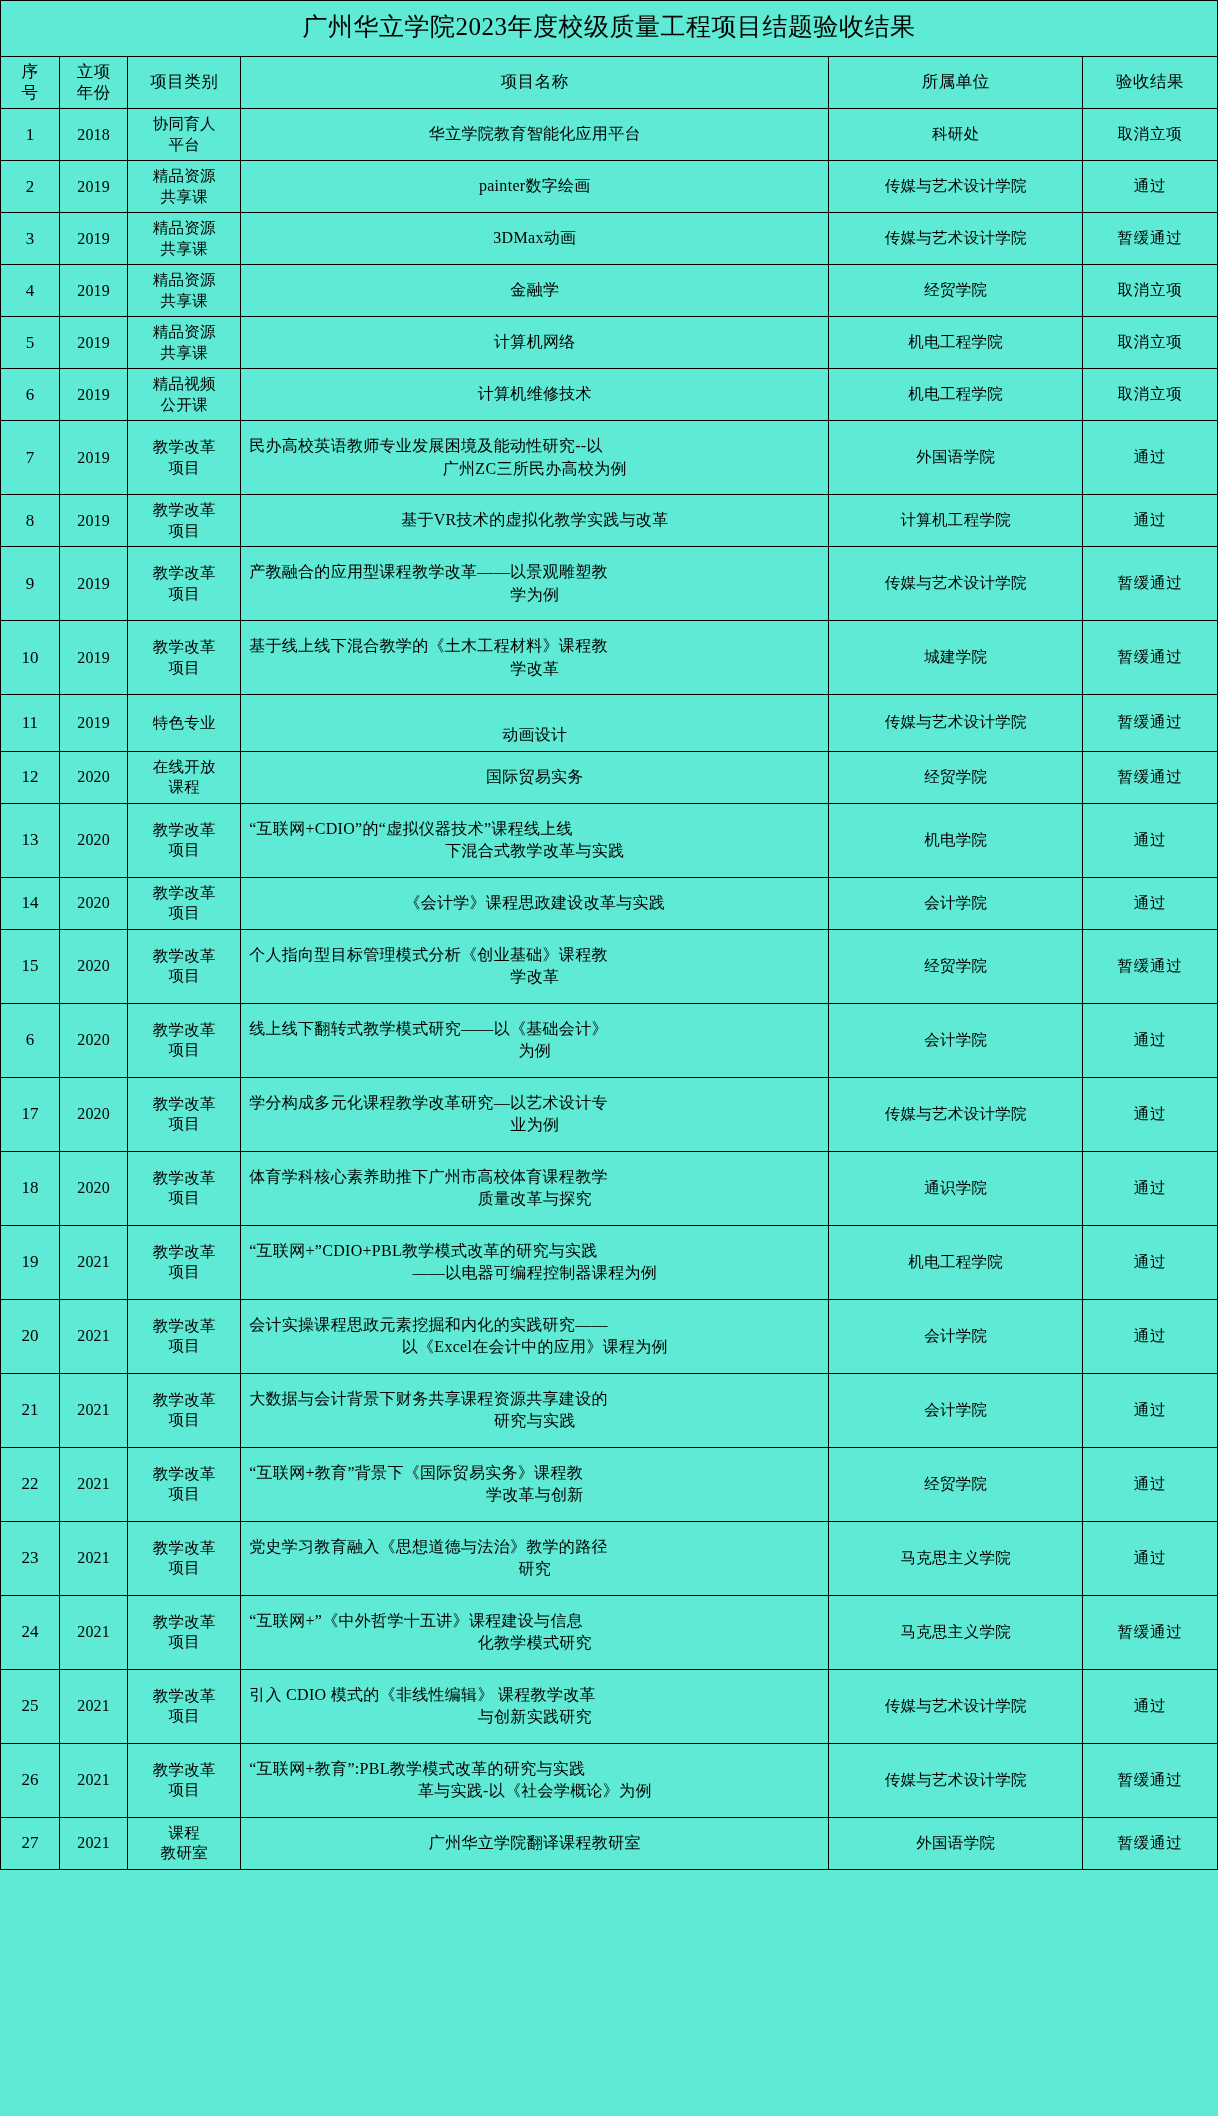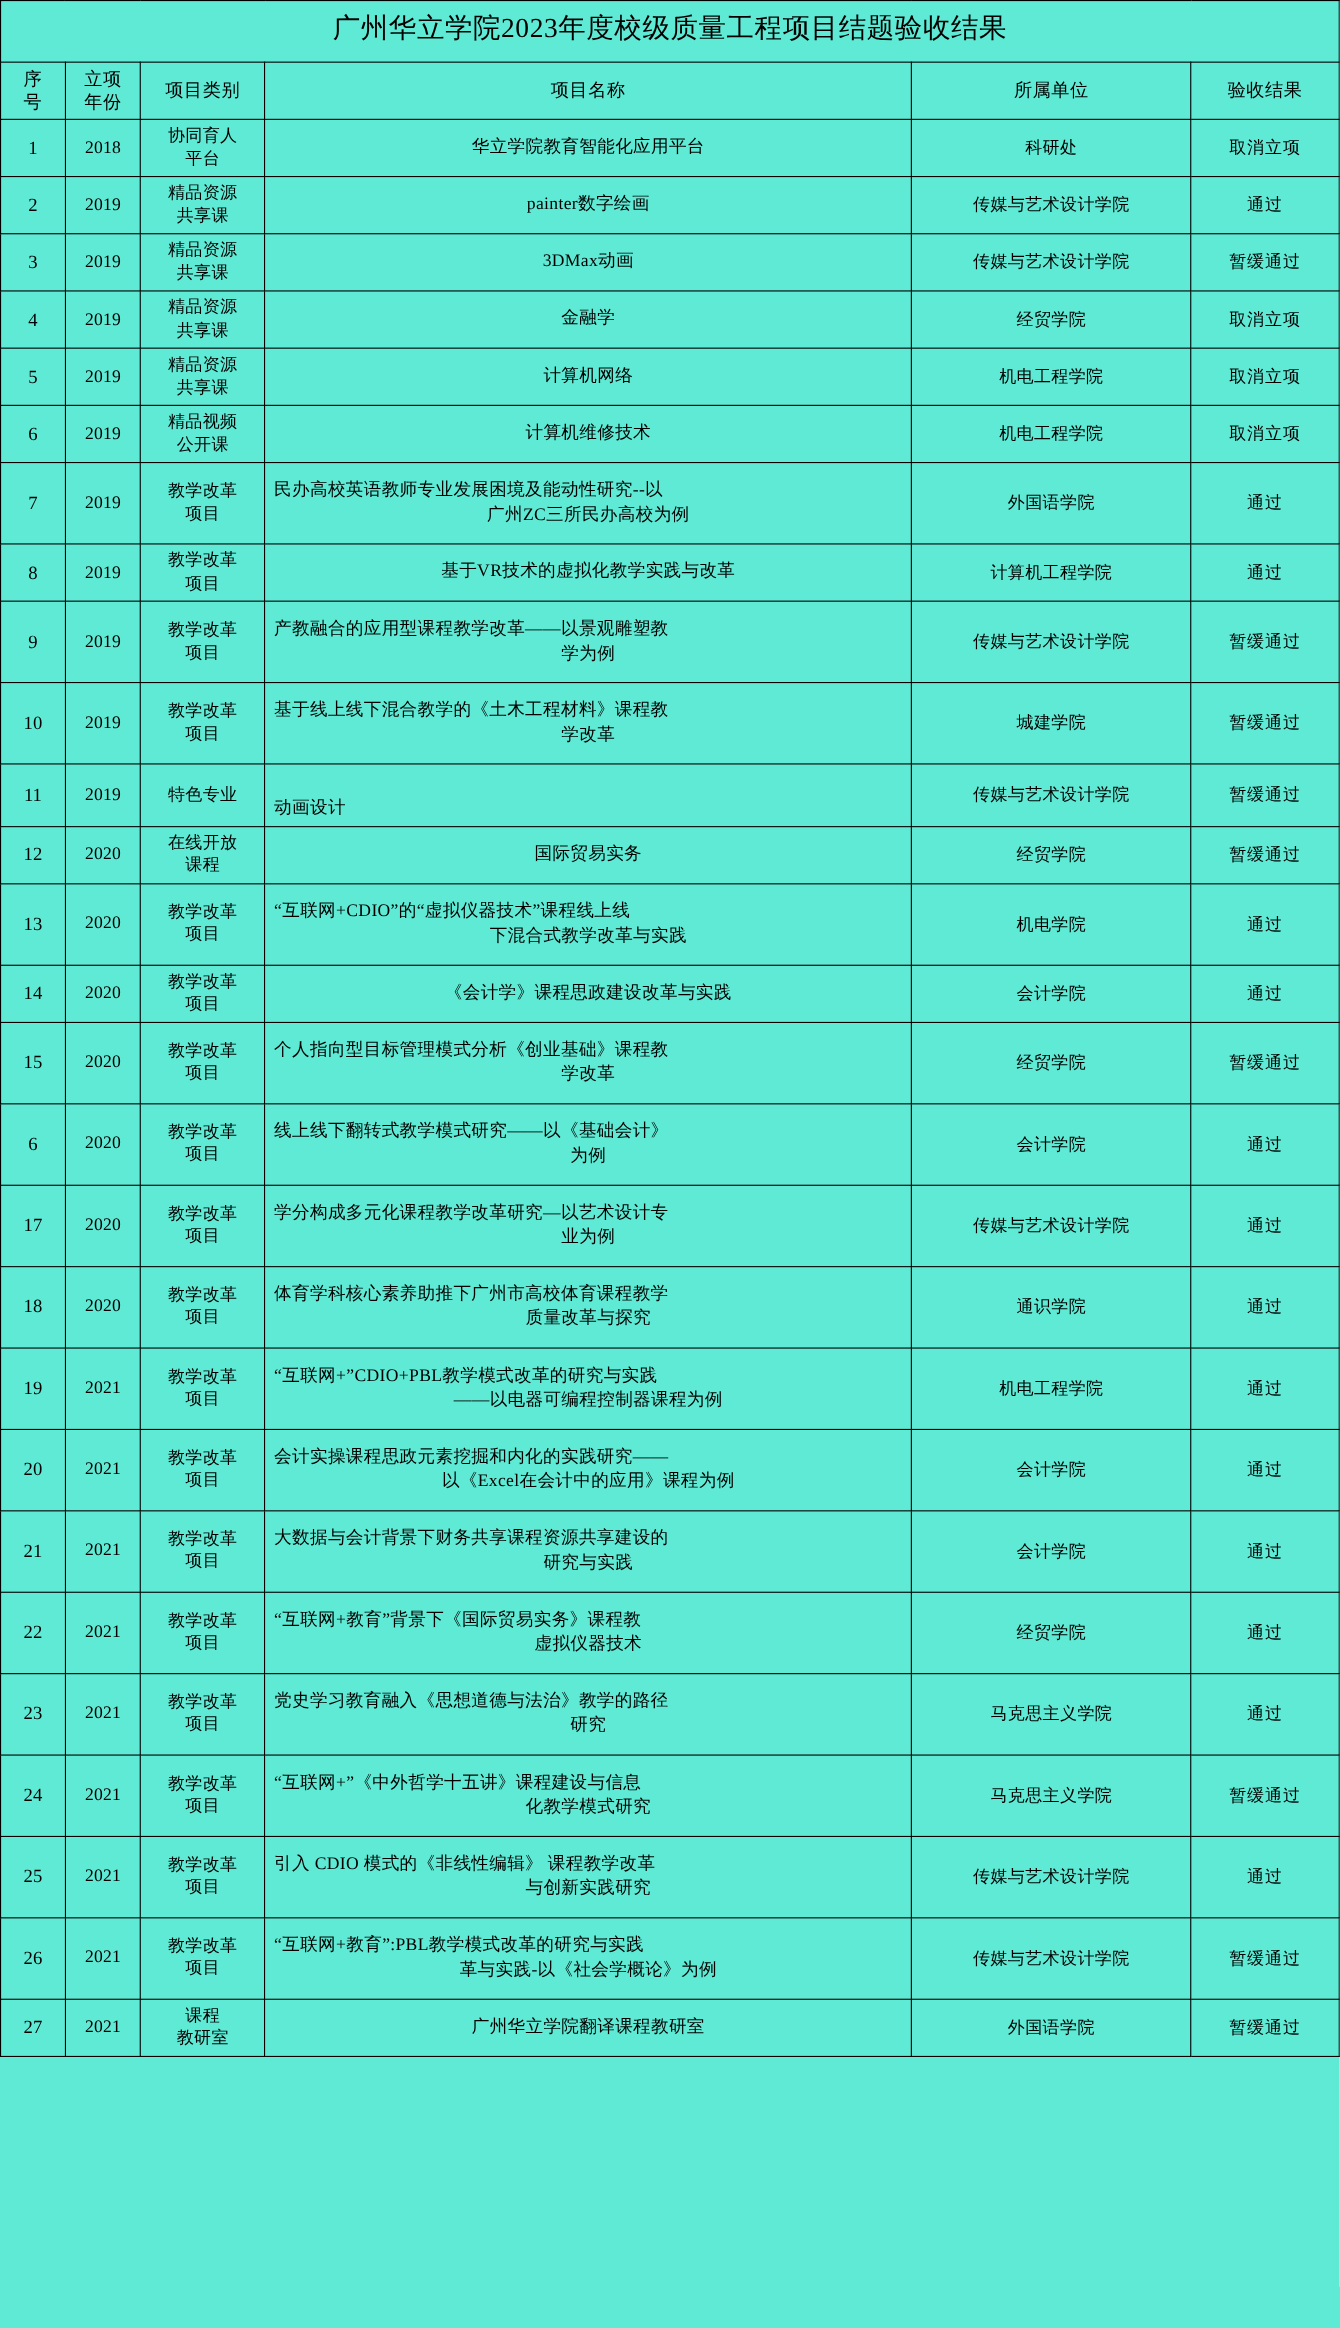--- a/index.html
+++ b/index.html
@@ -267,21 +267,21 @@
           <td class="c-unit">城建学院</td>
           <td class="c-res">暂缓通过</td>
         </tr>
         <tr class="data-row">
           <td class="c-no">11</td>
           <td class="c-year">2019</td>
           <td class="c-cat">
             <span class="nm">特色专业</span>
           </td>
           <td class="c-name">
-            <span class="nm" style="text-align: left; margin-top: 25px;">动画设计</span>
+            <span class="nm" style="text-align: center; margin-top: 25px;">动画设计</span>
           </td>
           <td class="c-unit">传媒与艺术设计学院</td>
           <td class="c-res">暂缓通过</td>
         </tr>
         <tr class="data-row">
           <td class="c-no">12</td>
           <td class="c-year">2020</td>
           <td class="c-cat">
             <span class="nm">在线开放</span>
             <span class="nm">课程</span>
@@ -419,21 +419,21 @@
         </tr>
         <tr class="data-row tall">
           <td class="c-no">22</td>
           <td class="c-year">2021</td>
           <td class="c-cat">
             <span class="nm">教学改革</span>
             <span class="nm">项目</span>
           </td>
           <td class="c-name">
             <span class="nm" style="text-align: left;">“互联网+教育”背景下《国际贸易实务》课程教</span>
-            <span class="nm" style="text-align: center;">虚拟仪器技术</span>
+            <span class="nm" style="text-align: center;">学改革与创新</span>
           </td>
           <td class="c-unit">经贸学院</td>
           <td class="c-res">通过</td>
         </tr>
         <tr class="data-row tall">
           <td class="c-no">23</td>
           <td class="c-year">2021</td>
           <td class="c-cat">
             <span class="nm">教学改革</span>
             <span class="nm">项目</span>

